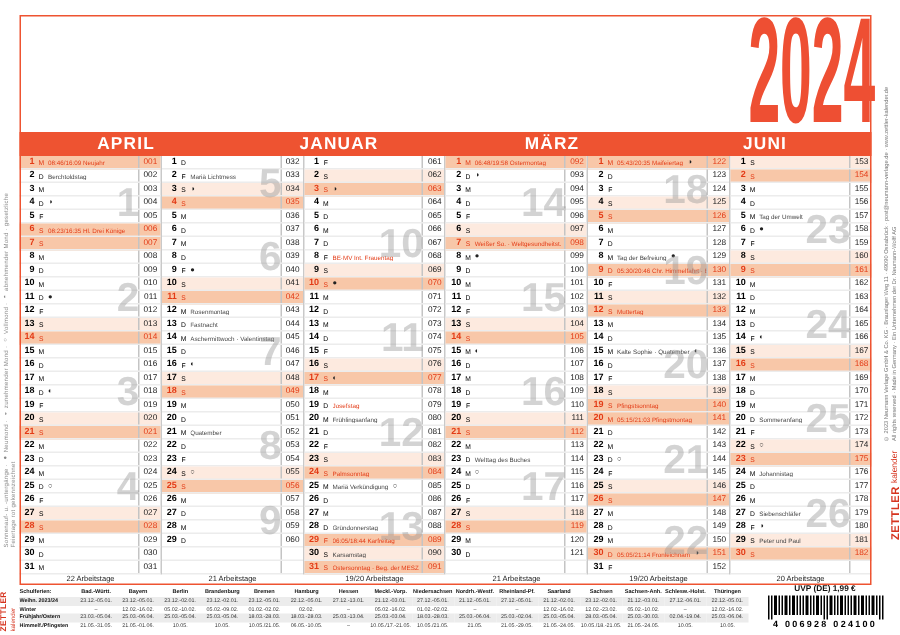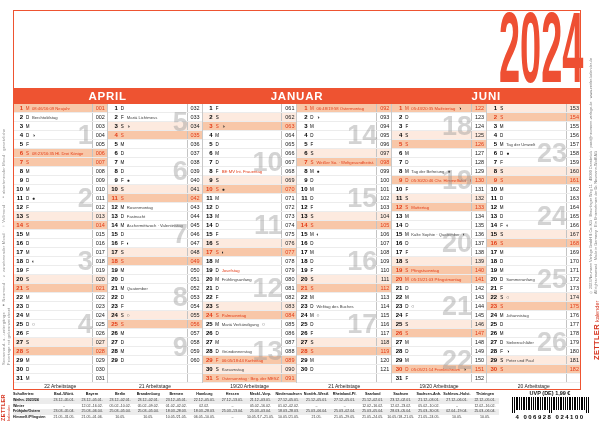--- a/index.html
+++ b/index.html
@@ -61,20 +61,21 @@
 <body>
 
 <div class="page">
   <div class="frame"></div>
 
   <div class="year">2024</div>
 
   <div class="month-band">
       <div class="month-name">APRIL</div>
       <div class="month-name">JANUAR</div>
+      <div class="month-name">MÄRZ</div>
       <div class="month-name">JUNI</div>
     </div>
 
   <div class="grid">
       <div class="month-col">
         <div class="day-row k-h" style="top: 0px;">
           <span class="d-num">1</span>
           <span class="d-wd">M</span>
           <span class="d-note red">
             <span class="">08:46/16:09 Neujahr</span>

